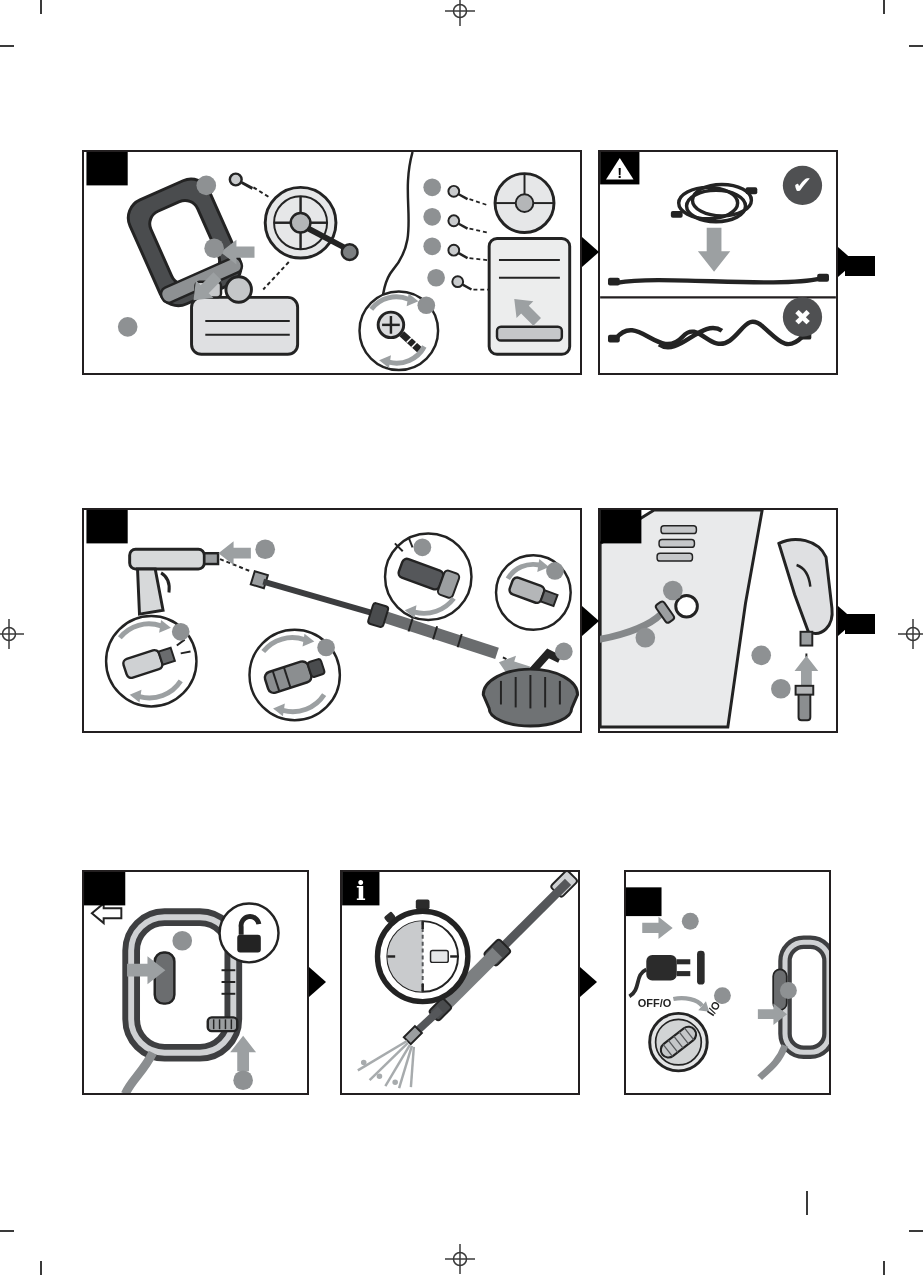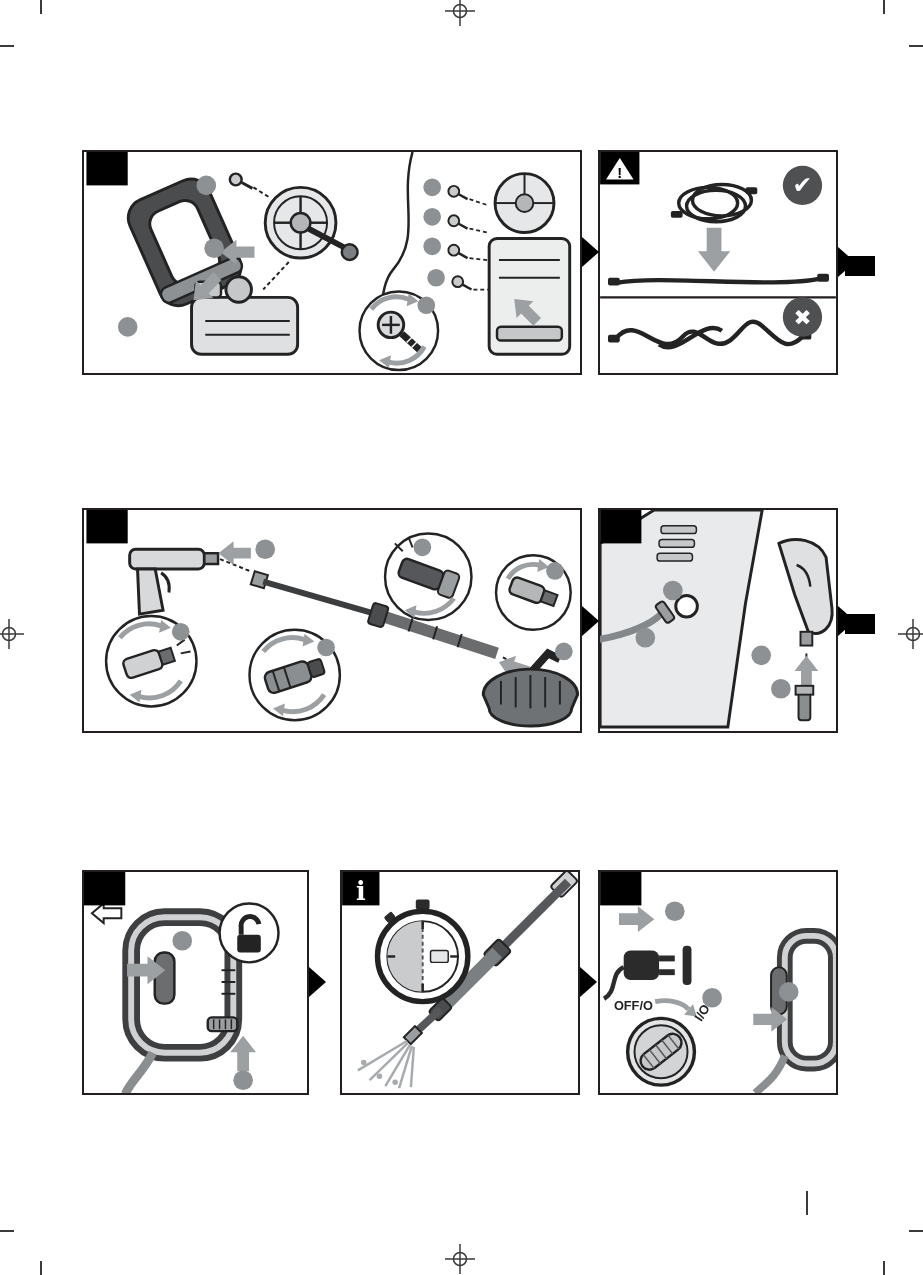--- a/index.html
+++ b/index.html
@@ -416,21 +416,21 @@
         <rect x="8" y="-6" width="18" height="12" rx="2" fill="#e6e7e8" stroke="#232323" stroke-width="1.5"></rect>
       </g>
 
       <g>
         <rect x="0" y="0" width="38" height="34" fill="#000000"></rect>
         <text x="19" y="28" text-anchor="middle" font-size="26" font-weight="bold" fill="#ffffff" class="serif-i">i</text>
       </g>
     </svg>
   </section>
 
-  <section class="panel" style="left:598px;top:870px;width:240px;height:225px">
+  <section class="panel" style="left:624px;top:870px;width:207px;height:225px">
     <svg viewBox="0 0 240 225">
 
       <polygon transform="translate(36,48) scale(1.2)" points="-14,-5 2,-5 2,-11 16,0 2,11 2,5 -14,5" fill="#9ca0a2"></polygon>
       <circle cx="76" cy="40" r="10" fill="#8e9193"></circle>
       <g transform="translate(48,95)">
         <path d="M-24,2 C-38,8 -30,26 -44,34" stroke="#2b2b2b" stroke-width="4.5" fill="none"></path>
         <rect x="-24" y="-15" width="36" height="30" rx="7" fill="#2b2b2b"></rect>
         <rect x="12" y="-10" width="16" height="6" fill="#2b2b2b"></rect>
         <rect x="12" y="4" width="16" height="6" fill="#2b2b2b"></rect>
         <rect x="36" y="-20" width="9" height="40" rx="4" fill="#2b2b2b"></rect>

